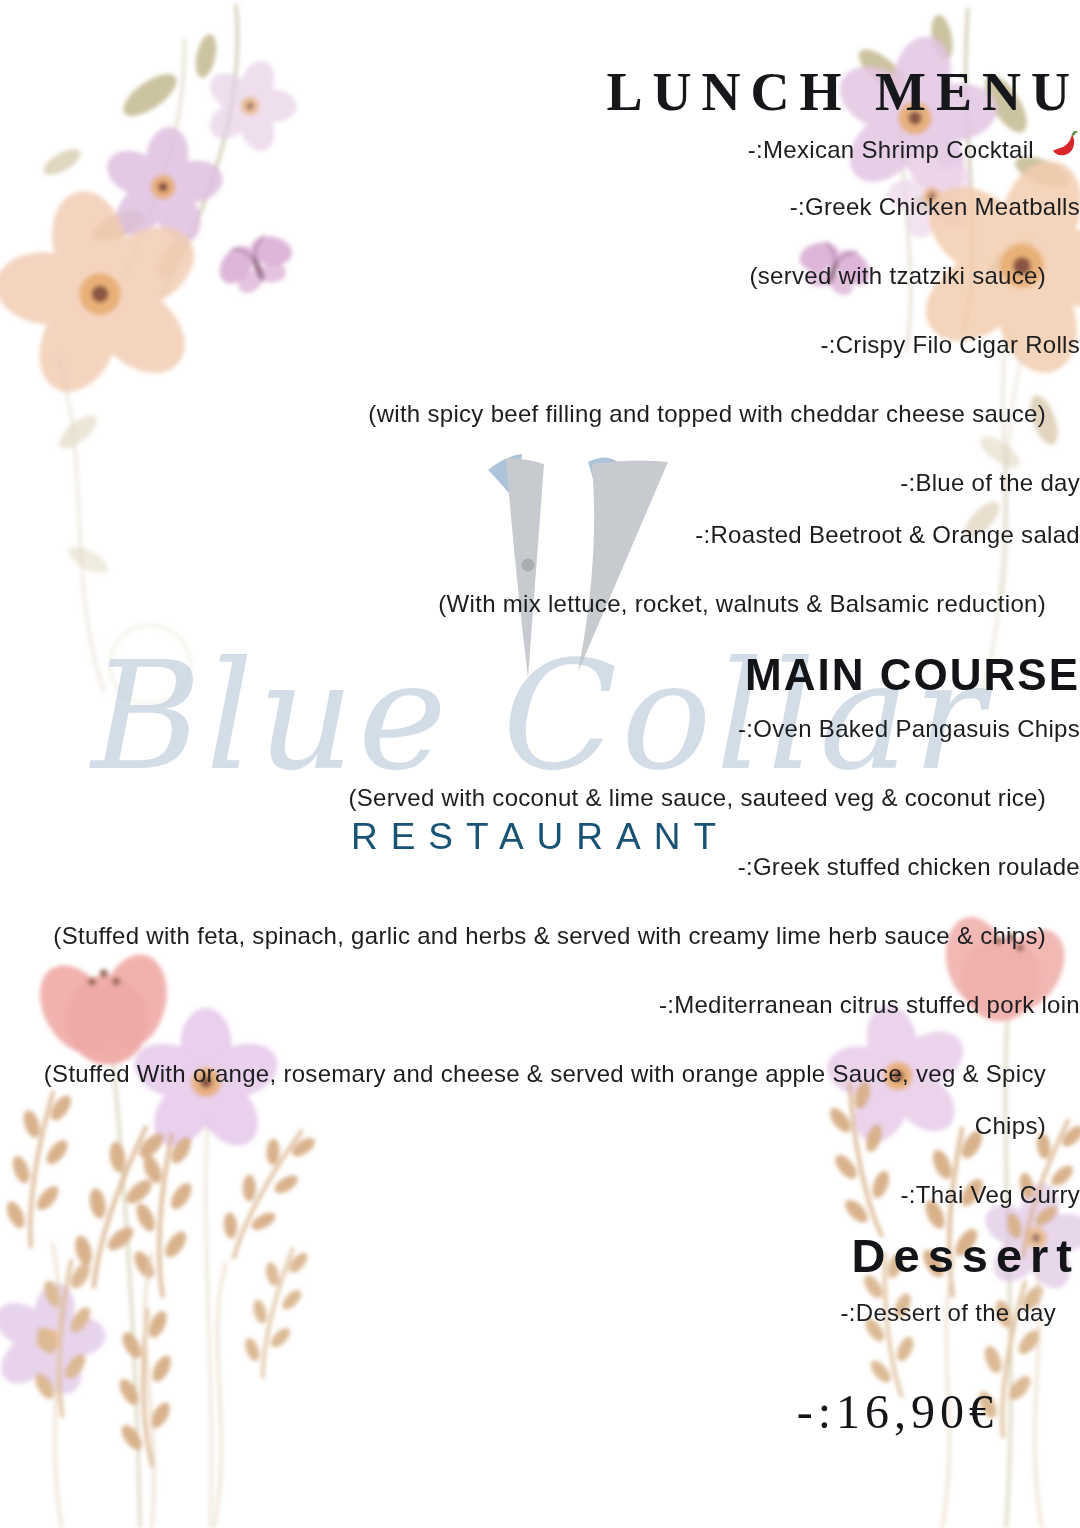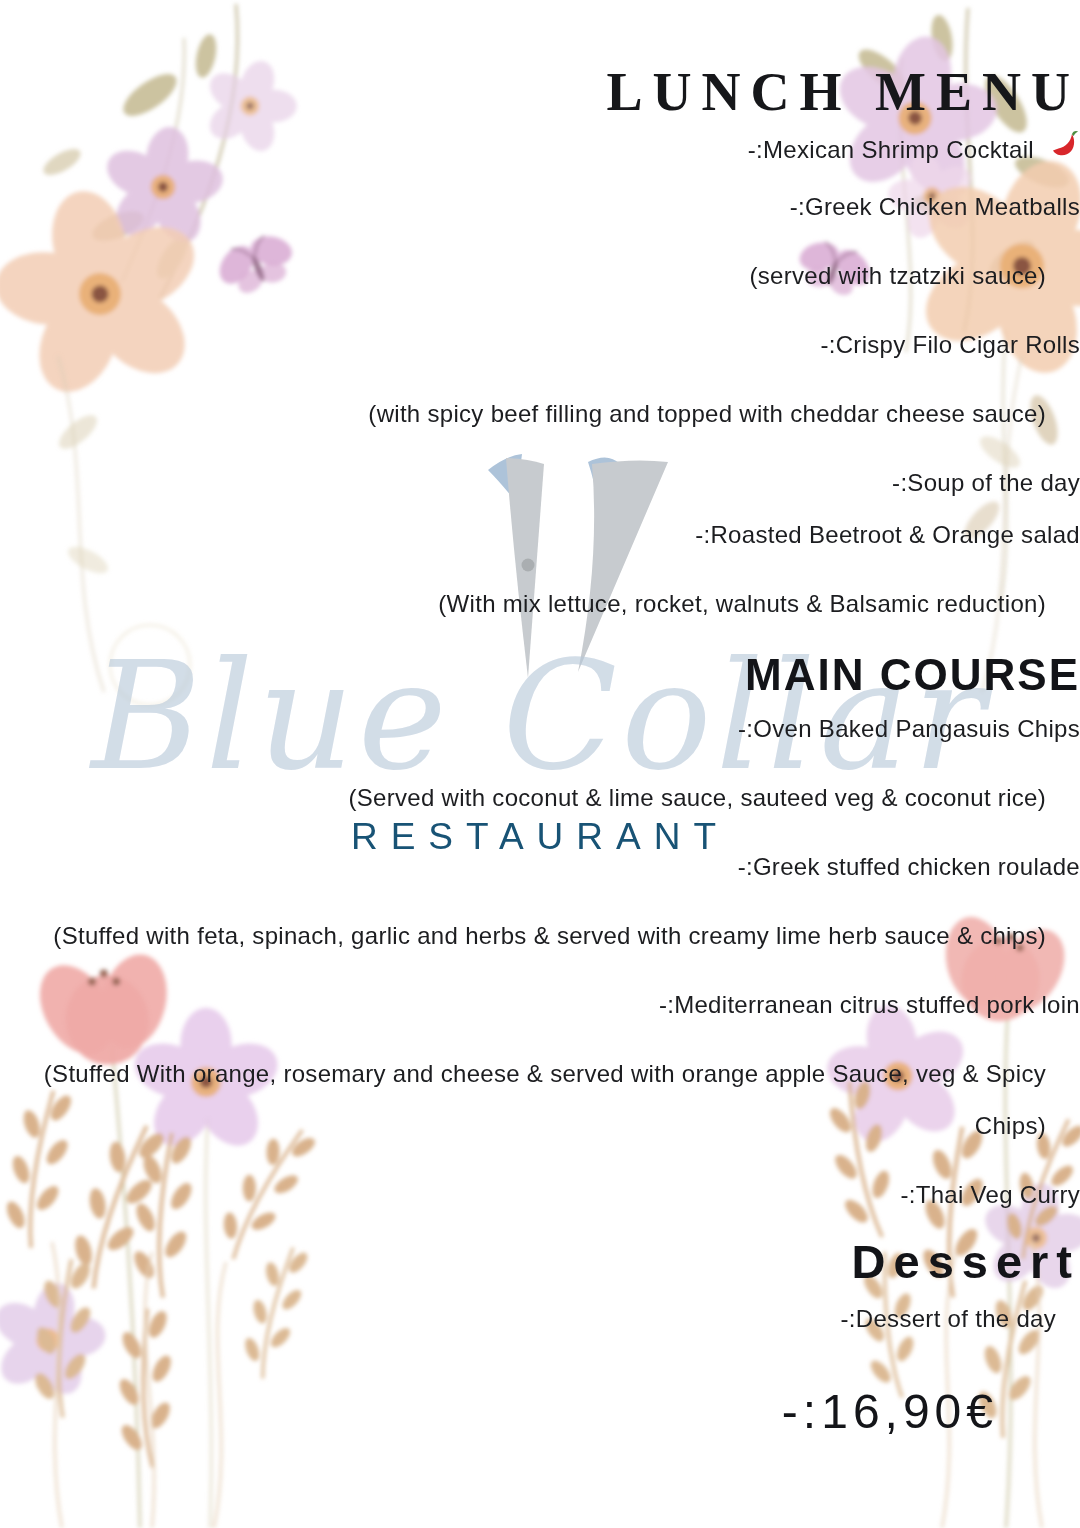--- a/index.html
+++ b/index.html
@@ -21,29 +21,29 @@
     font-size:37px;letter-spacing:13px;white-space:nowrap;
     color:#0c4a6e;opacity:.95;pointer-events:none;
   }
   
   .menu{position:absolute;left:0;top:0;width:100%;padding-top:60px;text-align:right;}
   .menu-title{
     font-family:"Liberation Serif",serif;font-weight:700;
     font-size:54px;line-height:64px;letter-spacing:10px;color:#16171a;
   }
   .sec-heading{font-weight:700;font-size:44px;line-height:56px;letter-spacing:2px;color:#131418;}
-  .sec-heading.h2{font-size:47px;line-height:62px;letter-spacing:8px;margin-top:10px;}
+  .sec-heading.h2{font-size:47px;line-height:62px;letter-spacing:8px;margin-top:4px;}
   .item,.desc{font-size:24px;line-height:52px;letter-spacing:.3px;color:#1c1d20;}
   .desc{max-width:1012px;margin:17px auto;}
   .item.sec-2{transform:translateX(-24px);}
   .chili{display:inline-block;margin-left:10px;vertical-align:-5px;}
   .chili svg{width:36px;height:36px;display:inline-block;}
   .price{
     position:absolute;top:1384px;right:82px;
-    font-family:Liberation Sans, sans-serif;font-size:48px;letter-spacing:5px;color:#141519;
+    font-family:Liberation Serif, serif;font-size:48px;letter-spacing:5px;color:#141519;
   }
 </style>
 </head>
 <body>
 
 <div class="page">
 
   <svg class="decor-svg" viewBox="0 0 1080 1528" aria-hidden="true">
     <defs>
       <filter id="wc" x="-40%" y="-40%" width="180%" height="180%">
@@ -186,21 +186,21 @@
     <div class="menu-title">LUNCH MENU</div>
     <div>
         <div class="item sec-0">-:Mexican Shrimp Cocktail<span class="chili"><svg viewBox="0 0 40 40">
               <path d="M10 26 C13 32 24 34 30 27 C35 21 34 12 31 8 C30 16 24 22 16 24 Z" fill="#d8262b"></path>
               <path d="M31 8 C32 5 35 3.5 38 5 C36 6 34 7.5 33 10 Z" fill="#4c8c3f"></path>
             </svg></span></div>
         <div class="item sec-0">-:Greek Chicken Meatballs</div>
         <div class="desc">(served with tzatziki sauce)</div>
         <div class="item sec-0">-:Crispy Filo Cigar Rolls</div>
         <div class="desc">(with spicy beef filling and topped with cheddar cheese sauce)</div>
-        <div class="item sec-0">-:Soup of the day</div>
+        <div class="item sec-0">-:Blue of the day</div>
         <div class="item sec-0">-:Roasted Beetroot &amp; Orange salad</div>
         <div class="desc">(With mix lettuce, rocket, walnuts &amp; Balsamic reduction)</div>
         <div class="sec-heading h1">MAIN COURSE</div>
         <div class="item sec-1">-:Oven Baked Pangasuis Chips</div>
         <div class="desc">(Served with coconut &amp; lime sauce, sauteed veg &amp; coconut rice)</div>
         <div class="item sec-1">-:Greek stuffed chicken roulade</div>
         <div class="desc">(Stuffed with feta, spinach, garlic and herbs &amp; served with creamy lime herb sauce &amp; chips)</div>
         <div class="item sec-1">-:Mediterranean citrus stuffed pork loin</div>
         <div class="desc">(Stuffed With orange, rosemary and cheese &amp; served with orange apple Sauce, veg &amp; Spicy Chips)</div>
         <div class="item sec-1">-:Thai Veg Curry</div>

